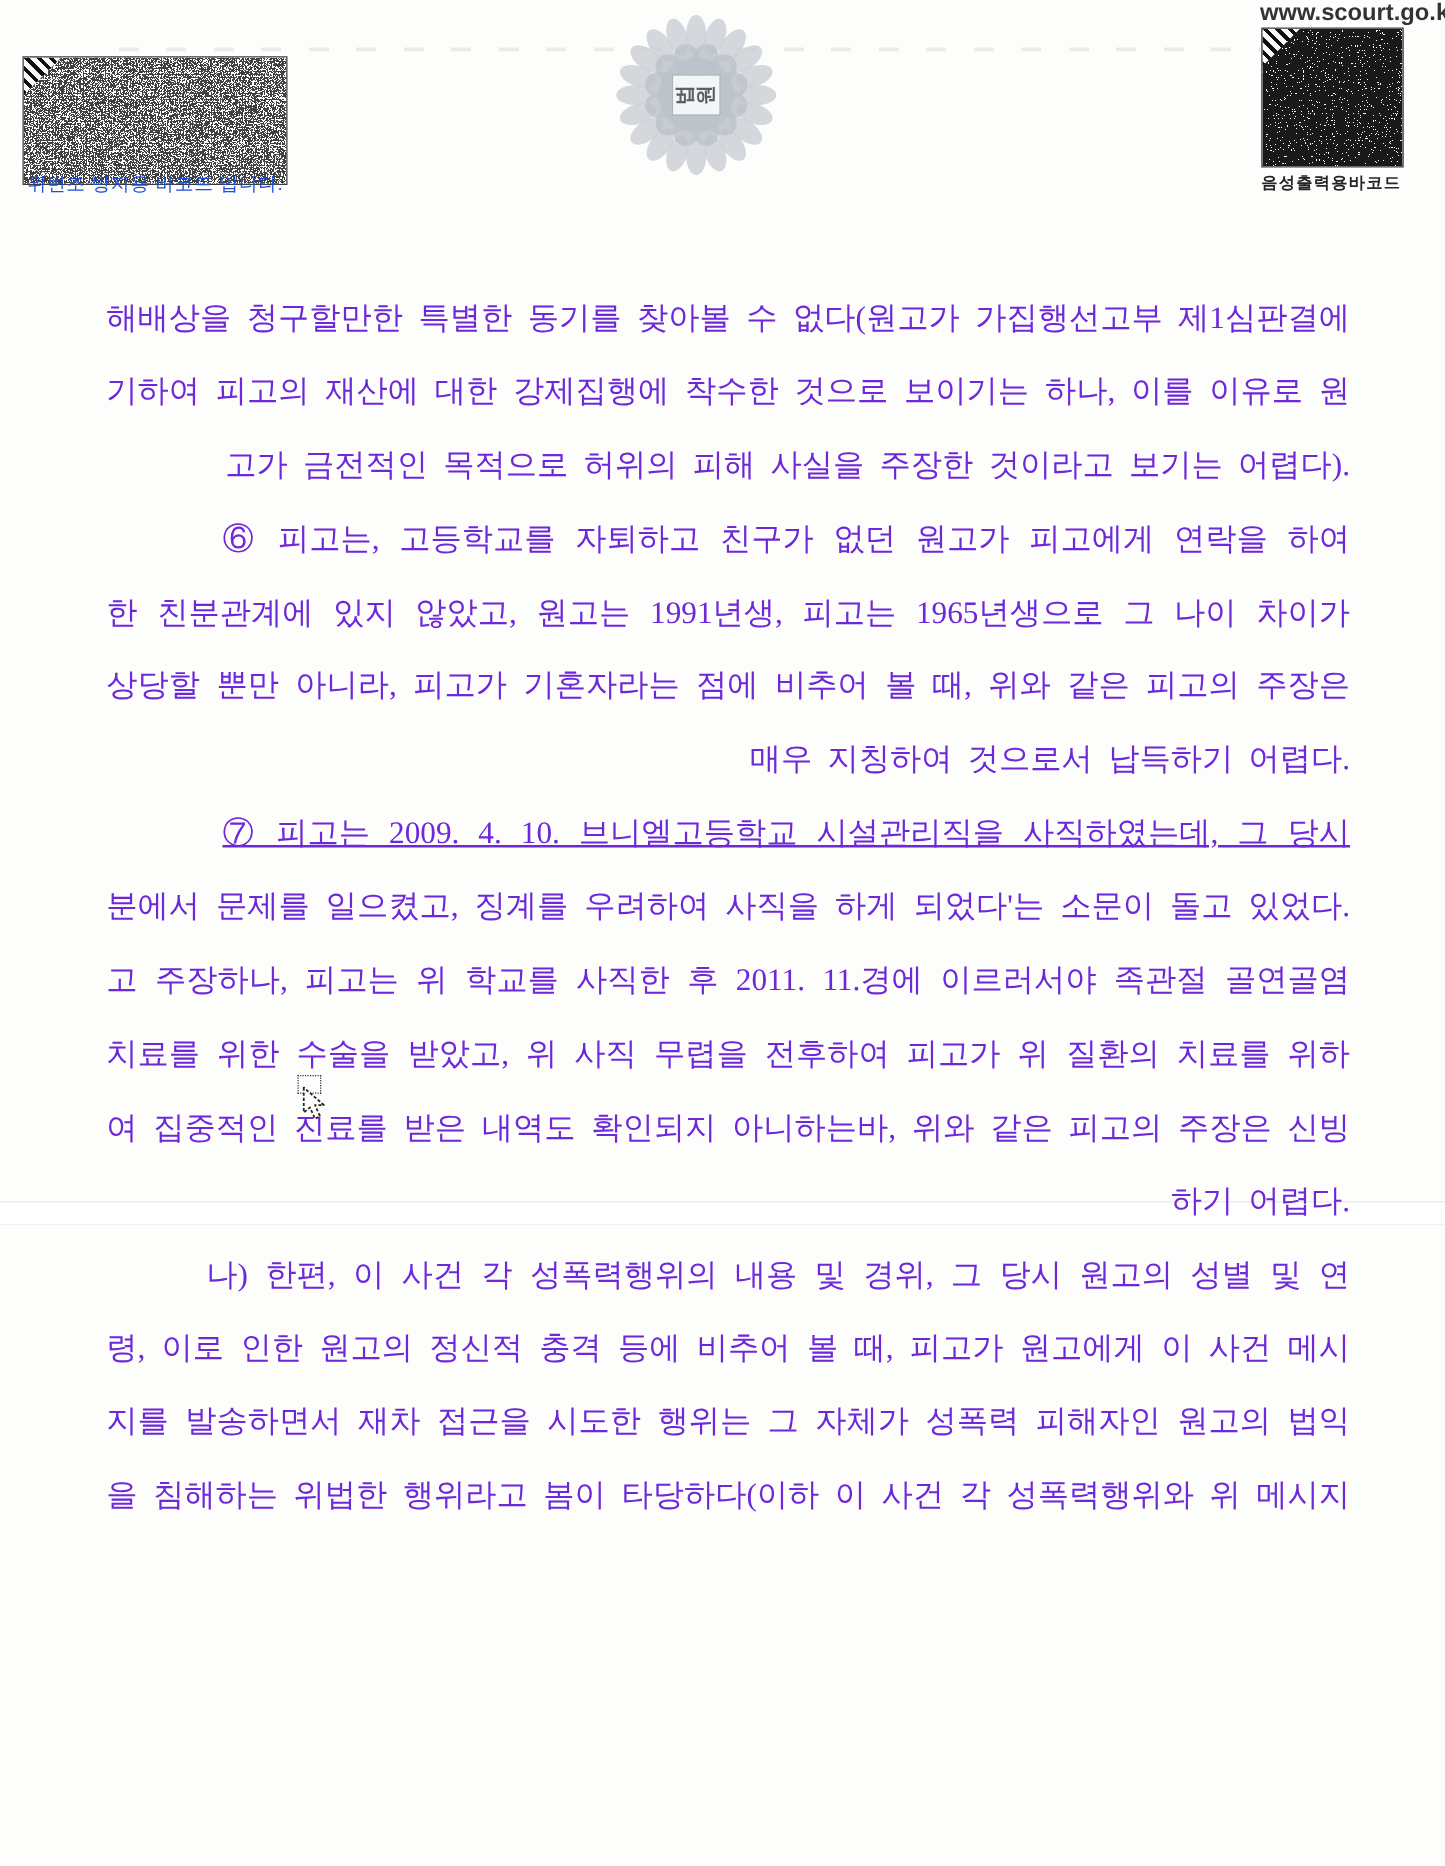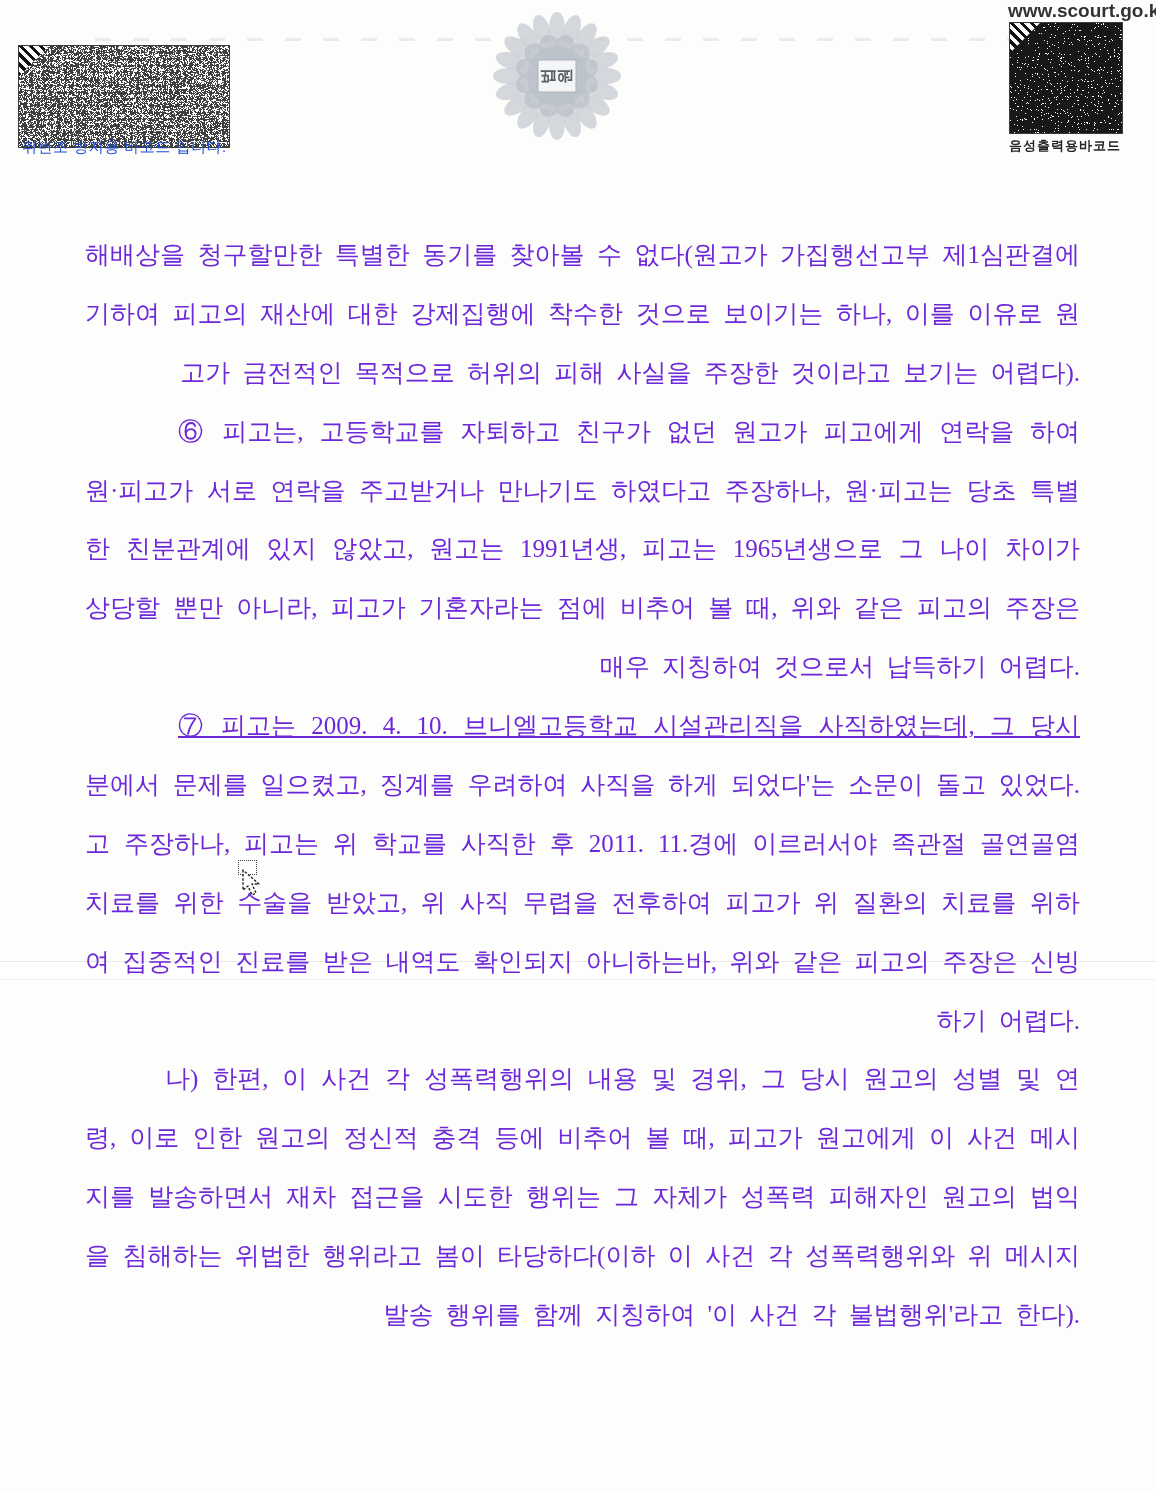--- a/index.html
+++ b/index.html
@@ -157,35 +157,33 @@
   </div>
   <div class="bc-right-caption">음성출력용바코드</div>
 
   <div class="band"></div>
 
   <div class="textbody" id="textbody">
       <div class="tline just">해배상을 청구할만한 특별한 동기를 찾아볼 수 없다(원고가 가집행선고부 제1심판결에</div>
       <div class="tline just">기하여 피고의 재산에 대한 강제집행에 착수한 것으로 보이기는 하나, 이를 이유로 원</div>
       <div class="tline">고가 금전적인 목적으로 허위의 피해 사실을 주장한 것이라고 보기는 어렵다).</div>
       <div class="tline just" style="padding-left: 93px;">⑥ 피고는, 고등학교를 자퇴하고 친구가 없던 원고가 피고에게 연락을 하여</div>
-      <div class="tline just">원·피고가 서로 연락을 주고받거나 만나기도 하였다고 주장하나, 원·피고는 당초 특별</div>
       <div class="tline just">한 친분관계에 있지 않았고, 원고는 1991년생, 피고는 1965년생으로 그 나이 차이가</div>
       <div class="tline just">상당할 뿐만 아니라, 피고가 기혼자라는 점에 비추어 볼 때, 위와 같은 피고의 주장은</div>
       <div class="tline">매우 지칭하여 것으로서 납득하기 어렵다.</div>
       <div class="tline just" style="padding-left: 93px; text-decoration: underline;">⑦ 피고는 2009. 4. 10. 브니엘고등학교 시설관리직을 사직하였는데, 그 당시</div>
       <div class="tline just">분에서 문제를 일으켰고, 징계를 우려하여 사직을 하게 되었다'는 소문이 돌고 있었다.</div>
       <div class="tline just">고 주장하나, 피고는 위 학교를 사직한 후 2011. 11.경에 이르러서야 족관절 골연골염</div>
       <div class="tline just">치료를 위한 수술을 받았고, 위 사직 무렵을 전후하여 피고가 위 질환의 치료를 위하</div>
       <div class="tline just">여 집중적인 진료를 받은 내역도 확인되지 아니하는바, 위와 같은 피고의 주장은 신빙</div>
       <div class="tline">하기 어렵다.</div>
       <div class="tline just" style="padding-left: 80px;">나) 한편, 이 사건 각 성폭력행위의 내용 및 경위, 그 당시 원고의 성별 및 연</div>
       <div class="tline just">령, 이로 인한 원고의 정신적 충격 등에 비추어 볼 때, 피고가 원고에게 이 사건 메시</div>
       <div class="tline just">지를 발송하면서 재차 접근을 시도한 행위는 그 자체가 성폭력 피해자인 원고의 법익</div>
       <div class="tline just">을 침해하는 위법한 행위라고 봄이 타당하다(이하 이 사건 각 성폭력행위와 위 메시지</div>
-      <div class="tline">발송 행위를 함께 지칭하여 '이 사건 각 불법행위'라고 한다).</div>
     </div>
 
   <div class="cursor-box"></div>
   <svg class="cursor" width="22" height="28" viewBox="0 0 22 28">
     <polygon points="2,1 2,21 7,17 11,26 15,24 11,15 18,15" fill="rgba(255,255,255,0.9)" stroke="#222" stroke-width="1.4" stroke-dasharray="2.5,1.6" stroke-linejoin="round"></polygon>
   </svg>
 
 </div>
 
 </body></html>

